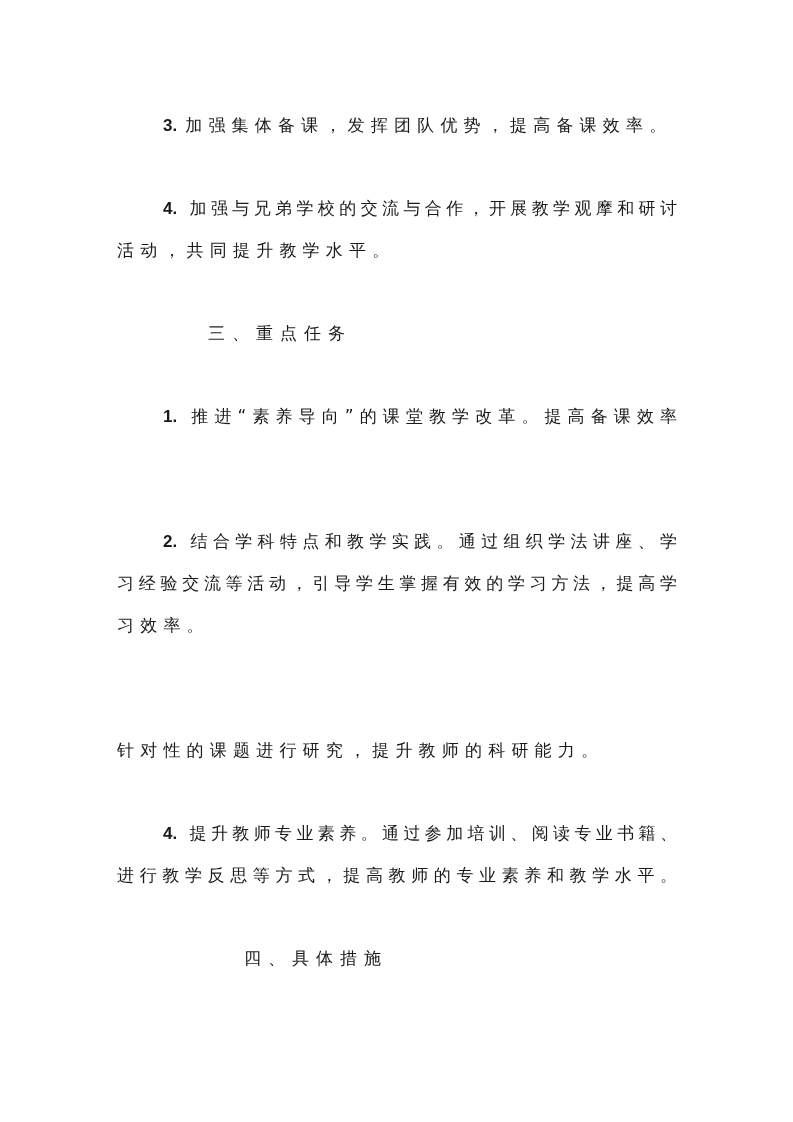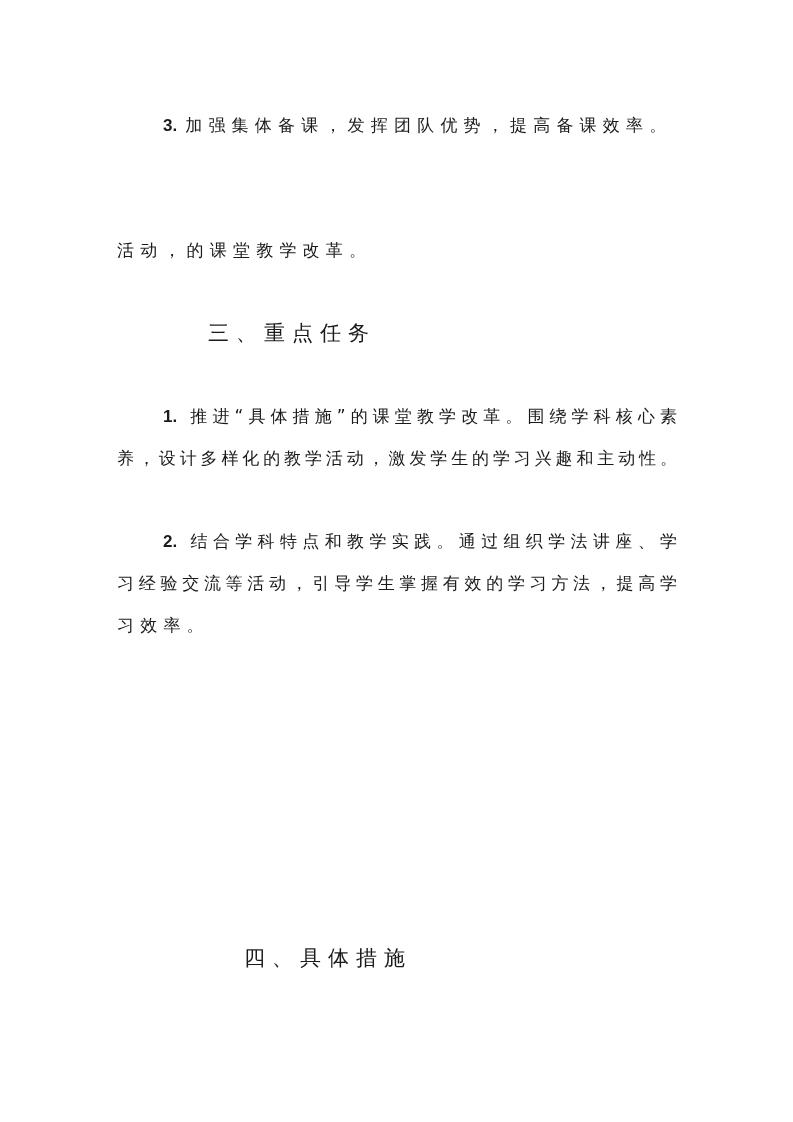--- a/index.html
+++ b/index.html
@@ -39,55 +39,64 @@
     .line.indent { left: 163px; width: 514px; }
     .num {
       font-family: "Liberation Sans", sans-serif;
       font-weight: bold;
       letter-spacing: 0;
       margin-right: 8px;
     }
     .heading {
       position: absolute;
       left: 208px;
-      font-size: 21px;
+      font-size: 17px;
       line-height: 22px;
       letter-spacing: 7px;
       white-space: nowrap;
     }
   </style>
 </head>
 <body>
 
 <div class="page">
 
   <div class="line indent" style="top:106px;">
     <span class="num">3.</span><span>加强集体备课，发挥团队优势，提高备课效率。</span>
   </div>
 
+  <div class="line indent justify" style="top:189px;">
+    <span class="num">4.</span><span>加强与兄弟学校的交流与合作，开展教学观摩和研讨</span>
+  </div>
   <div class="line" style="top:231px;">
-    <span>活动，的课堂教学改革。</span>
+    <span>活动，共同提升教学水平。</span>
   </div>
 
   <div class="heading" style="top:314px;">三、重点任务</div>
 
   <div class="line indent justify" style="top:397px;">
-    <span class="num">1.</span><span>推进“具体措施”的课堂教学改革。围绕学科核心素</span>
-  </div>
-  <div class="line justify" style="top:439px;">
-    <span>养，设计多样化的教学活动，激发学生的学习兴趣和主动性。</span>
+    <span class="num">1.</span><span>推进“素养导向”的课堂教学改革。提高备课效率</span>
   </div>
 
   <div class="line indent justify" style="top:522px;">
     <span class="num">2.</span><span>结合学科特点和教学实践。通过组织学法讲座、学</span>
   </div>
   <div class="line justify" style="top:564px;">
     <span>习经验交流等活动，引导学生掌握有效的学习方法，提高学</span>
   </div>
   <div class="line" style="top:606px;">
     <span>习效率。</span>
   </div>
 
+  <div class="line" style="top:731px;">
+    <span>针对性的课题进行研究，提升教师的科研能力。</span>
+  </div>
 
+  <div class="line indent justify" style="top:814px;">
+    <span class="num">4.</span><span>提升教师专业素养。通过参加培训、阅读专业书籍、</span>
+  </div>
+  <div class="line justify" style="top:856px;">
+    <span>进行教学反思等方式，提高教师的专业素养和教学水平。</span>
+  </div>
 
   <div class="heading" style="top:939px;margin-left:36px;">四、具体措施</div>
 
 </div>
 
 </body></html>

